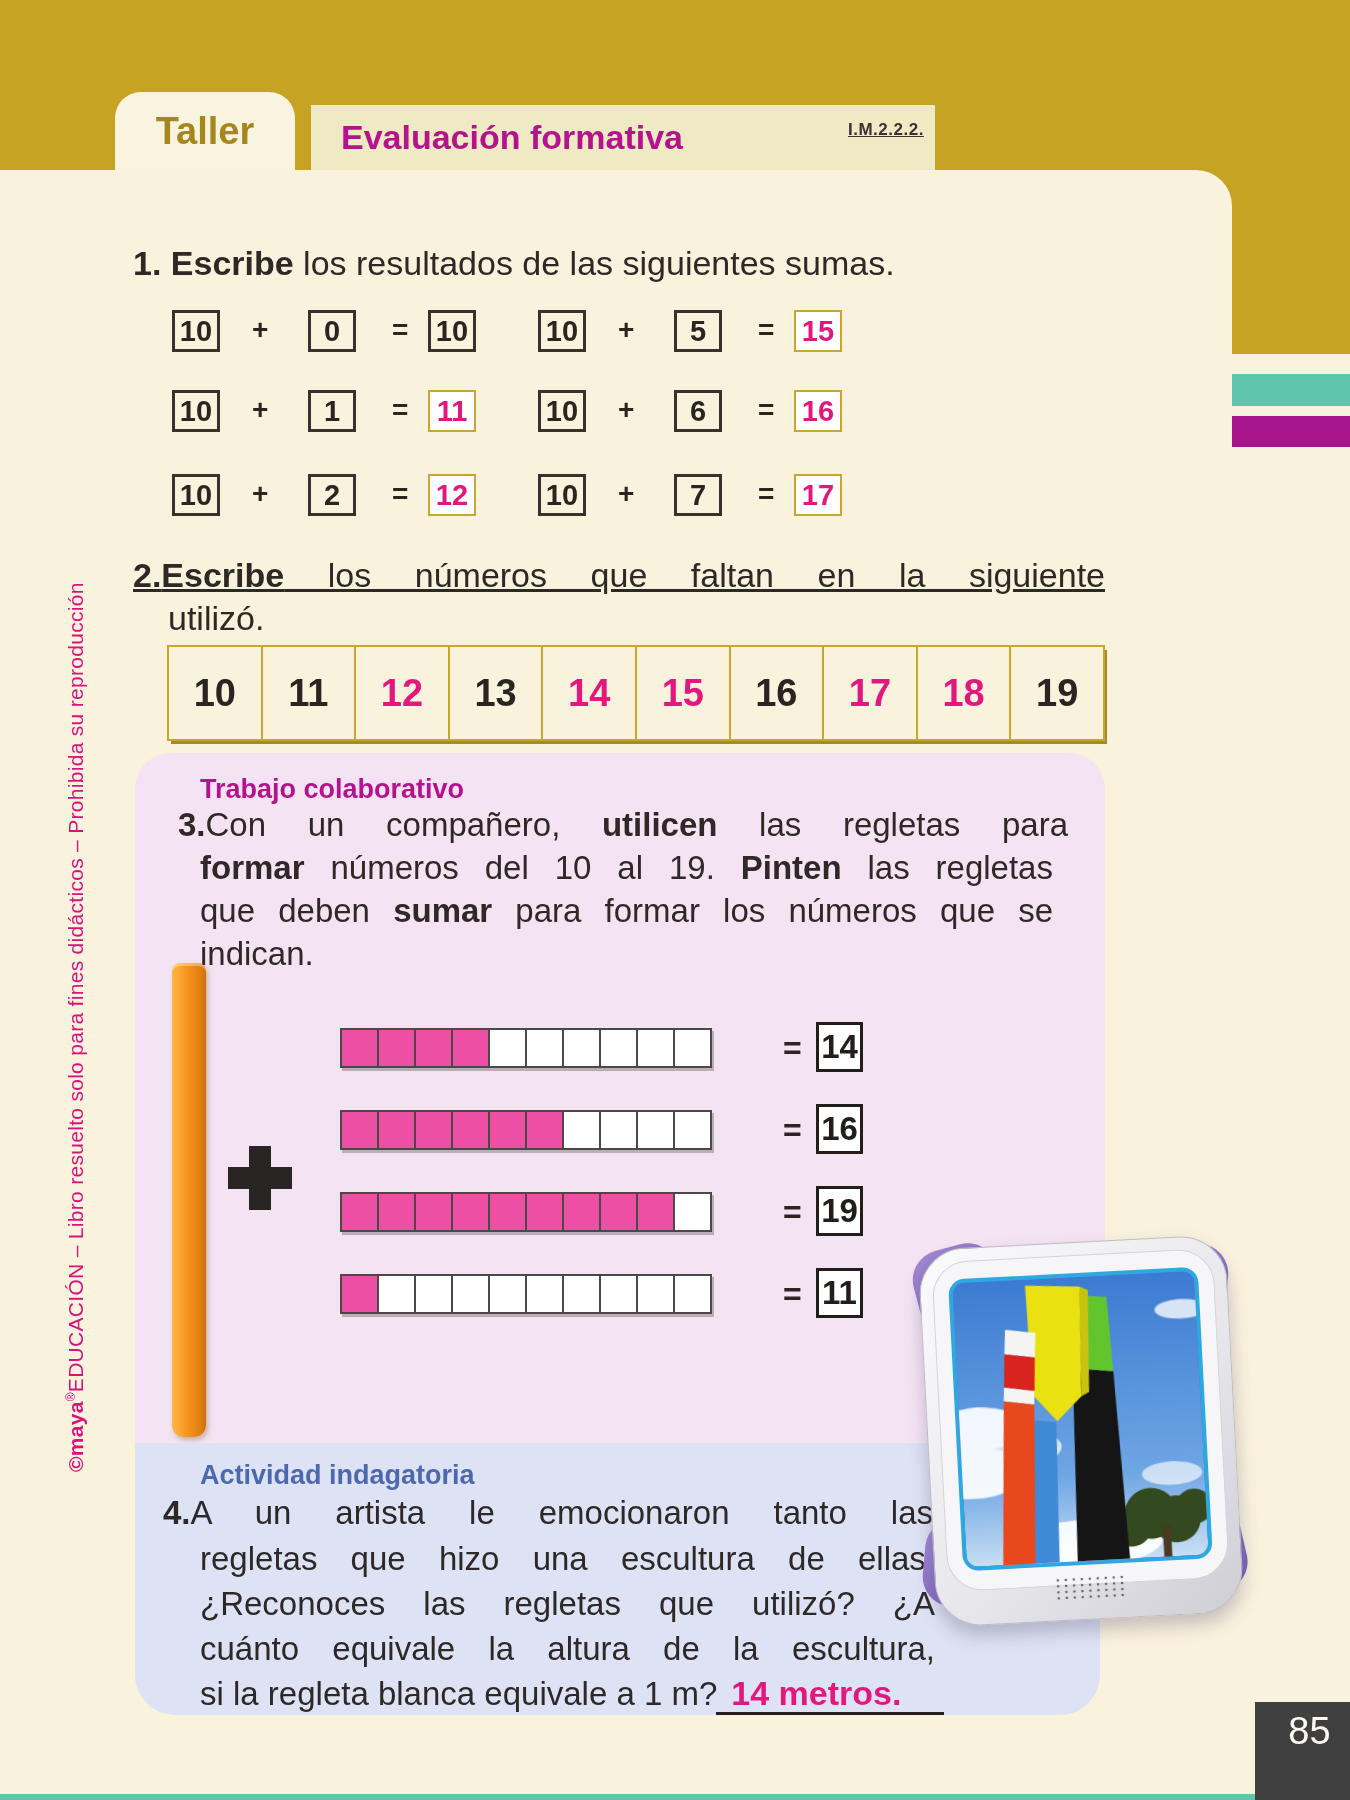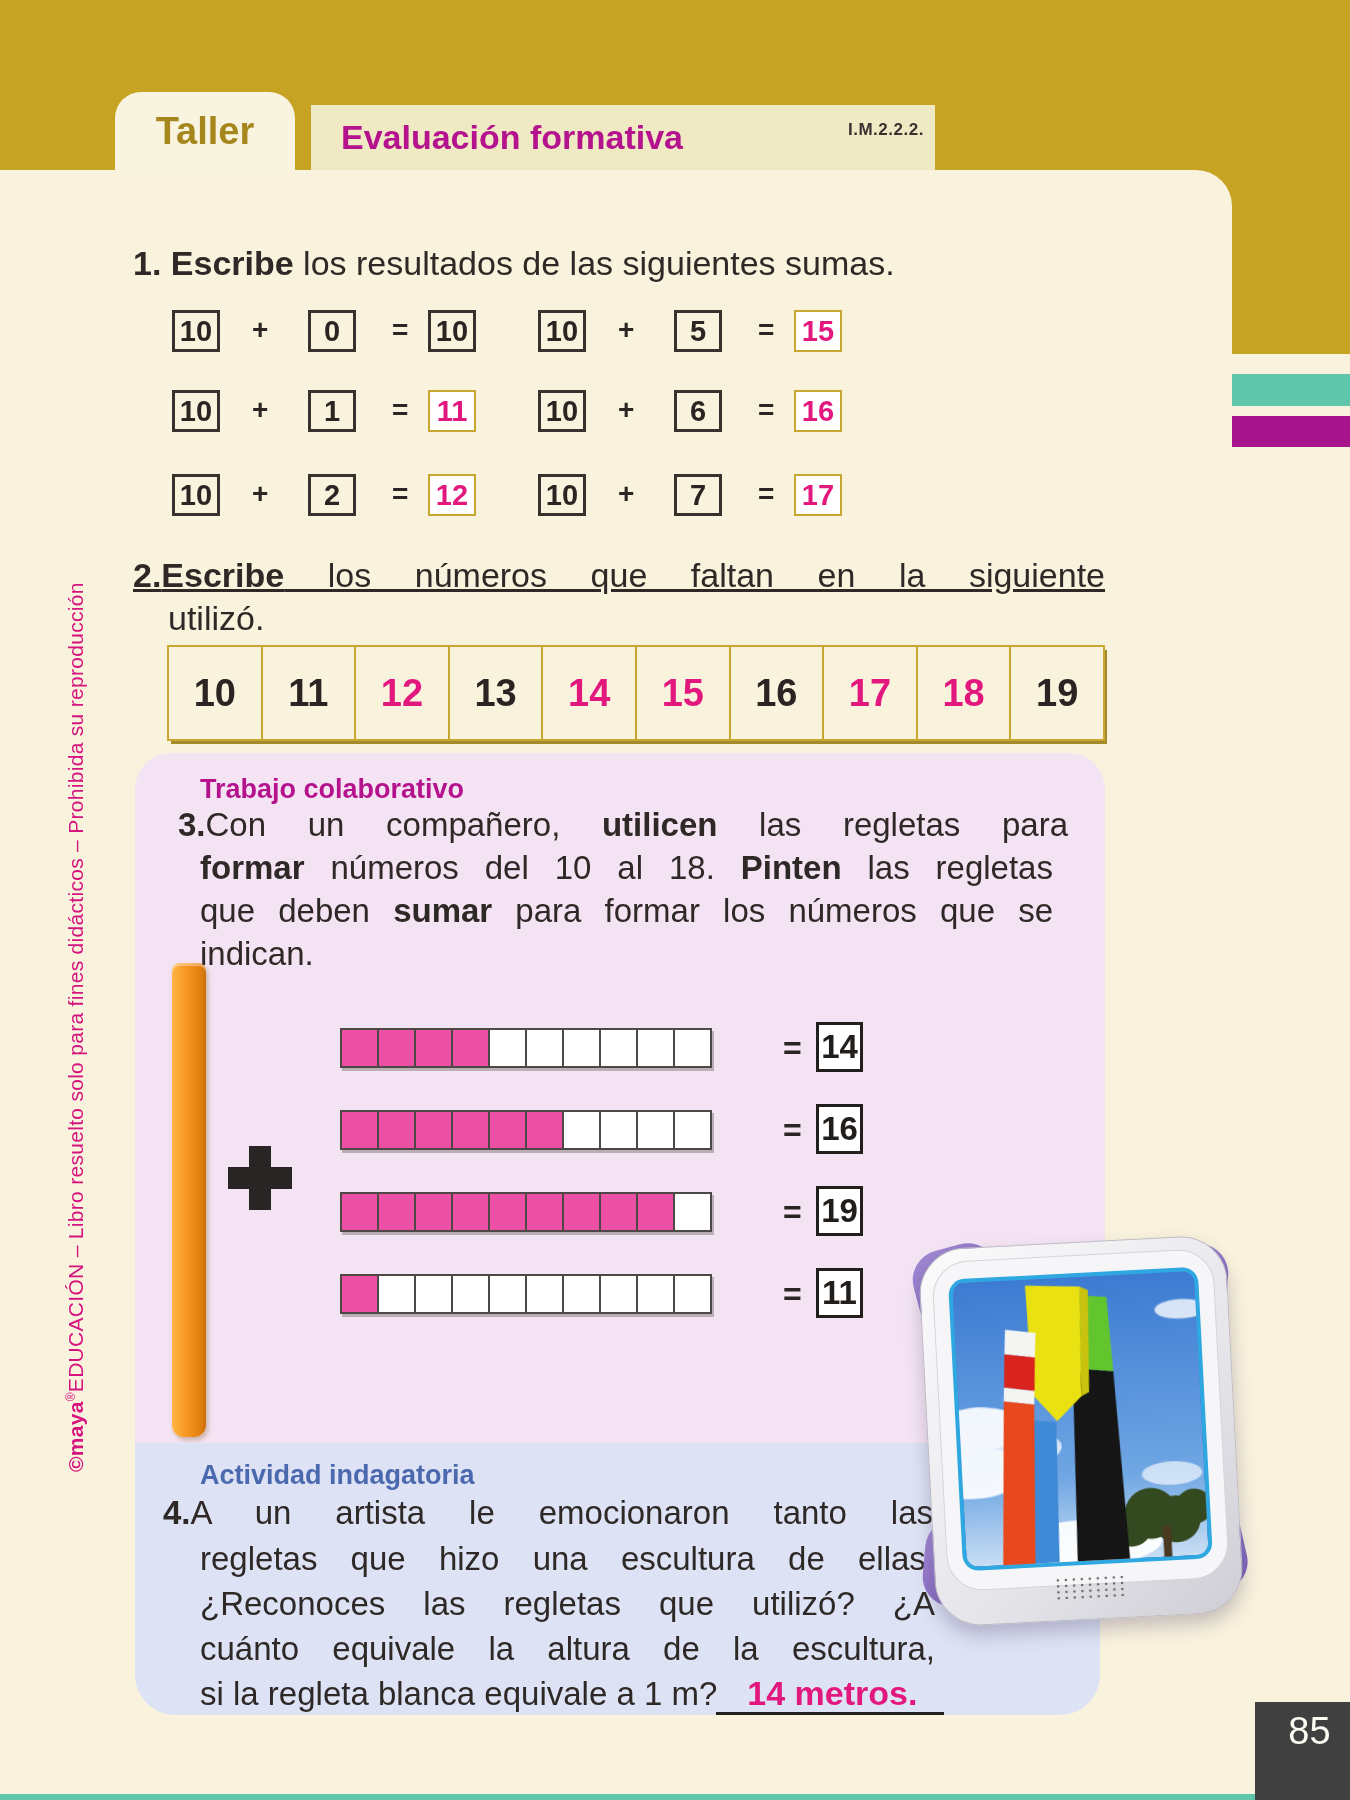--- a/index.html
+++ b/index.html
@@ -16,21 +16,21 @@
   .gold-col{left:1232px;top:170px;width:118px;height:184px;background:#C6A323;}
   .page-corner{left:1196px;top:170px;width:36px;height:36px;background:#C6A323;}
   .page-corner::after{content:'';position:absolute;inset:0;background:#F9F2DD;border-top-right-radius:36px;}
   .teal-bar{left:1232px;top:374px;width:118px;height:32px;background:#5FC6AB;}
   .mag-bar{left:1232px;top:416px;width:118px;height:31px;background:#A8148C;}
   .tab{left:115px;top:92px;width:180px;height:78px;background:#F9F4E0;border-radius:26px 26px 0 0;
        display:flex;align-items:center;justify-content:center;}
   .tab-label{font-size:38px;font-weight:bold;color:#A5871E;}
   .eval-band{left:311px;top:105px;width:624px;height:65px;background:#EFE9C4;}
   .eval-label{position:absolute;left:30px;top:0;line-height:65px;font-size:34px;font-weight:bold;color:#B5128D;}
-  .code{left:848px;top:120px;font-size:17px;font-weight:600;color:#3A3130;letter-spacing:.5px;}
+  .code{left:848px;top:120px;font-size:17px;font-weight:600;color:#3A3130;letter-spacing:.5px;text-decoration:underline;}
 
   
   .sidebar{left:64px;top:1472px;width:1062px;transform:rotate(-90deg);transform-origin:0 0;
            font-size:21px;color:#D6147F;letter-spacing:.3px;}
   .sidebar b{font-weight:bold;}
   .reg{font-size:12px;vertical-align:super;}
 
   
   .line{font-size:33px;line-height:1.15;}
   .just{text-align:justify;text-align-last:justify;}
@@ -67,21 +67,21 @@
 
   .ex3l1{left:178px;top:806px;width:890px;}
   .ex3l2{left:200px;top:849px;width:853px;}
   .ex3l3{left:200px;top:892px;width:853px;}
   .ex3l4{left:200px;top:935px;}
   .ex4l1{left:163px;top:1494px;width:770px;}
   .ex4l2{left:200px;top:1540px;width:735px;}
   .ex4l3{left:200px;top:1585px;width:735px;}
   .ex4l4{left:200px;top:1630px;width:735px;}
   .ex4l5{left:200px;top:1674px;width:760px;white-space:nowrap;}
-  .ex4-answer{color:#E3187F;font-weight:bold;font-size:34px;margin-left:30px;}
+  .ex4-answer{color:#E3187F;font-weight:bold;font-size:34px;margin-left:14px;}
   .answer-line{left:716px;top:1712px;width:228px;height:3px;background:#24201E;}
 
   
   .rod{left:172px;top:963px;width:34px;height:474px;
        background:linear-gradient(90deg,#FFB647,#F5941E 45%,#E07F0F 85%,#C96F08);
        border-radius:8px 8px 12px 12px;
        box-shadow:inset 0 3px 0 rgba(255,255,255,.35),2px 3px 5px rgba(120,80,20,.35);}
   .plus-icon{left:228px;top:1146px;width:64px;height:64px;}
   .plus-icon::before{content:'';position:absolute;left:0;top:21px;width:64px;height:22px;background:#292524;}
   .plus-icon::after{content:'';position:absolute;left:21px;top:0;width:22px;height:64px;background:#292524;}
@@ -196,21 +196,21 @@
   <span class="seq-cell is-answer">15</span>
   <span class="seq-cell is-given">16</span>
   <span class="seq-cell is-answer">17</span>
   <span class="seq-cell is-answer">18</span>
   <span class="seq-cell is-given">19</span>
 </div>
 
 <div class="abs pink-box"></div>
 <div class="abs ex3-label">Trabajo colaborativo</div>
 <div class="abs line just ex3l1"><b>3.</b><span>Con un compañero, </span><b>utilicen</b><span> las regletas para</span></div>
-<div class="abs line just ex3l2"><b>formar</b><span> números del 10 al 18. </span><b>Pinten</b><span> las regletas</span></div>
+<div class="abs line just ex3l2"><b>formar</b><span> números del 10 al 19. </span><b>Pinten</b><span> las regletas</span></div>
 <div class="abs line just ex3l3"><span>que deben </span><b>sumar</b><span> para formar los números que se</span></div>
 <div class="abs line ex3l4">indican.</div>
 
 <div class="abs rod"></div>
 <div class="abs plus-icon"></div>
 
 <div class="reg-row" style="top:1028px">
   <div class="sq-strip">
       <div class="sq sq-filled"></div>
       <div class="sq sq-filled"></div>

